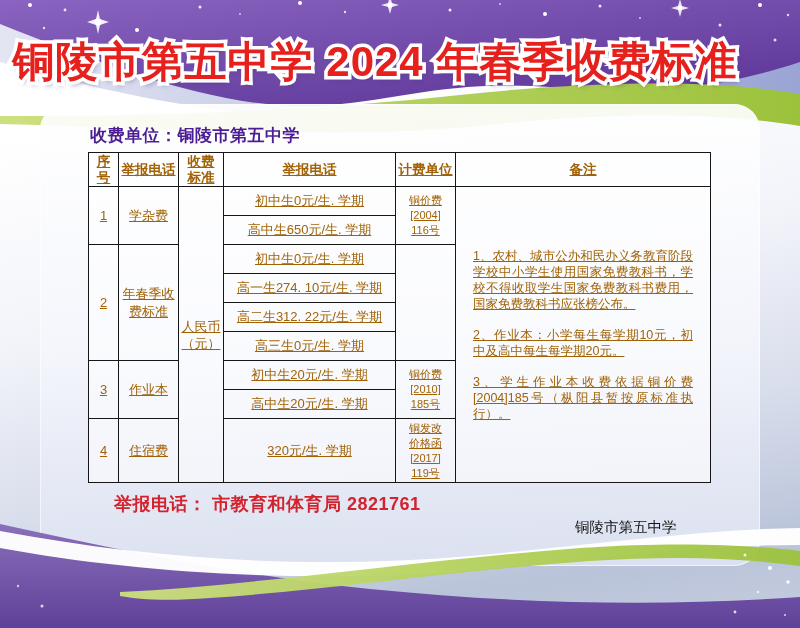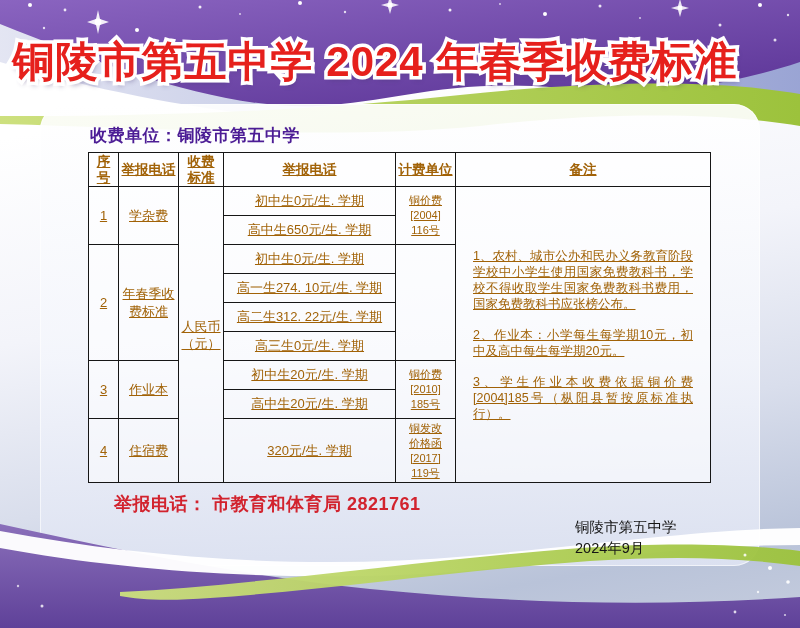--- a/index.html
+++ b/index.html
@@ -224,17 +224,16 @@
 [2017]
 119号</td>
         </tr>
       </tbody>
     </table>
 
     <div class="phone-line">举报电话： 市教育和体育局 2821761</div>
 
     <div class="signature">
       <div>铜陵市第五中学</div>
-      <div>2024年9月</div>
     </div>
 
   </div>
 </div>
 
 </body></html>

